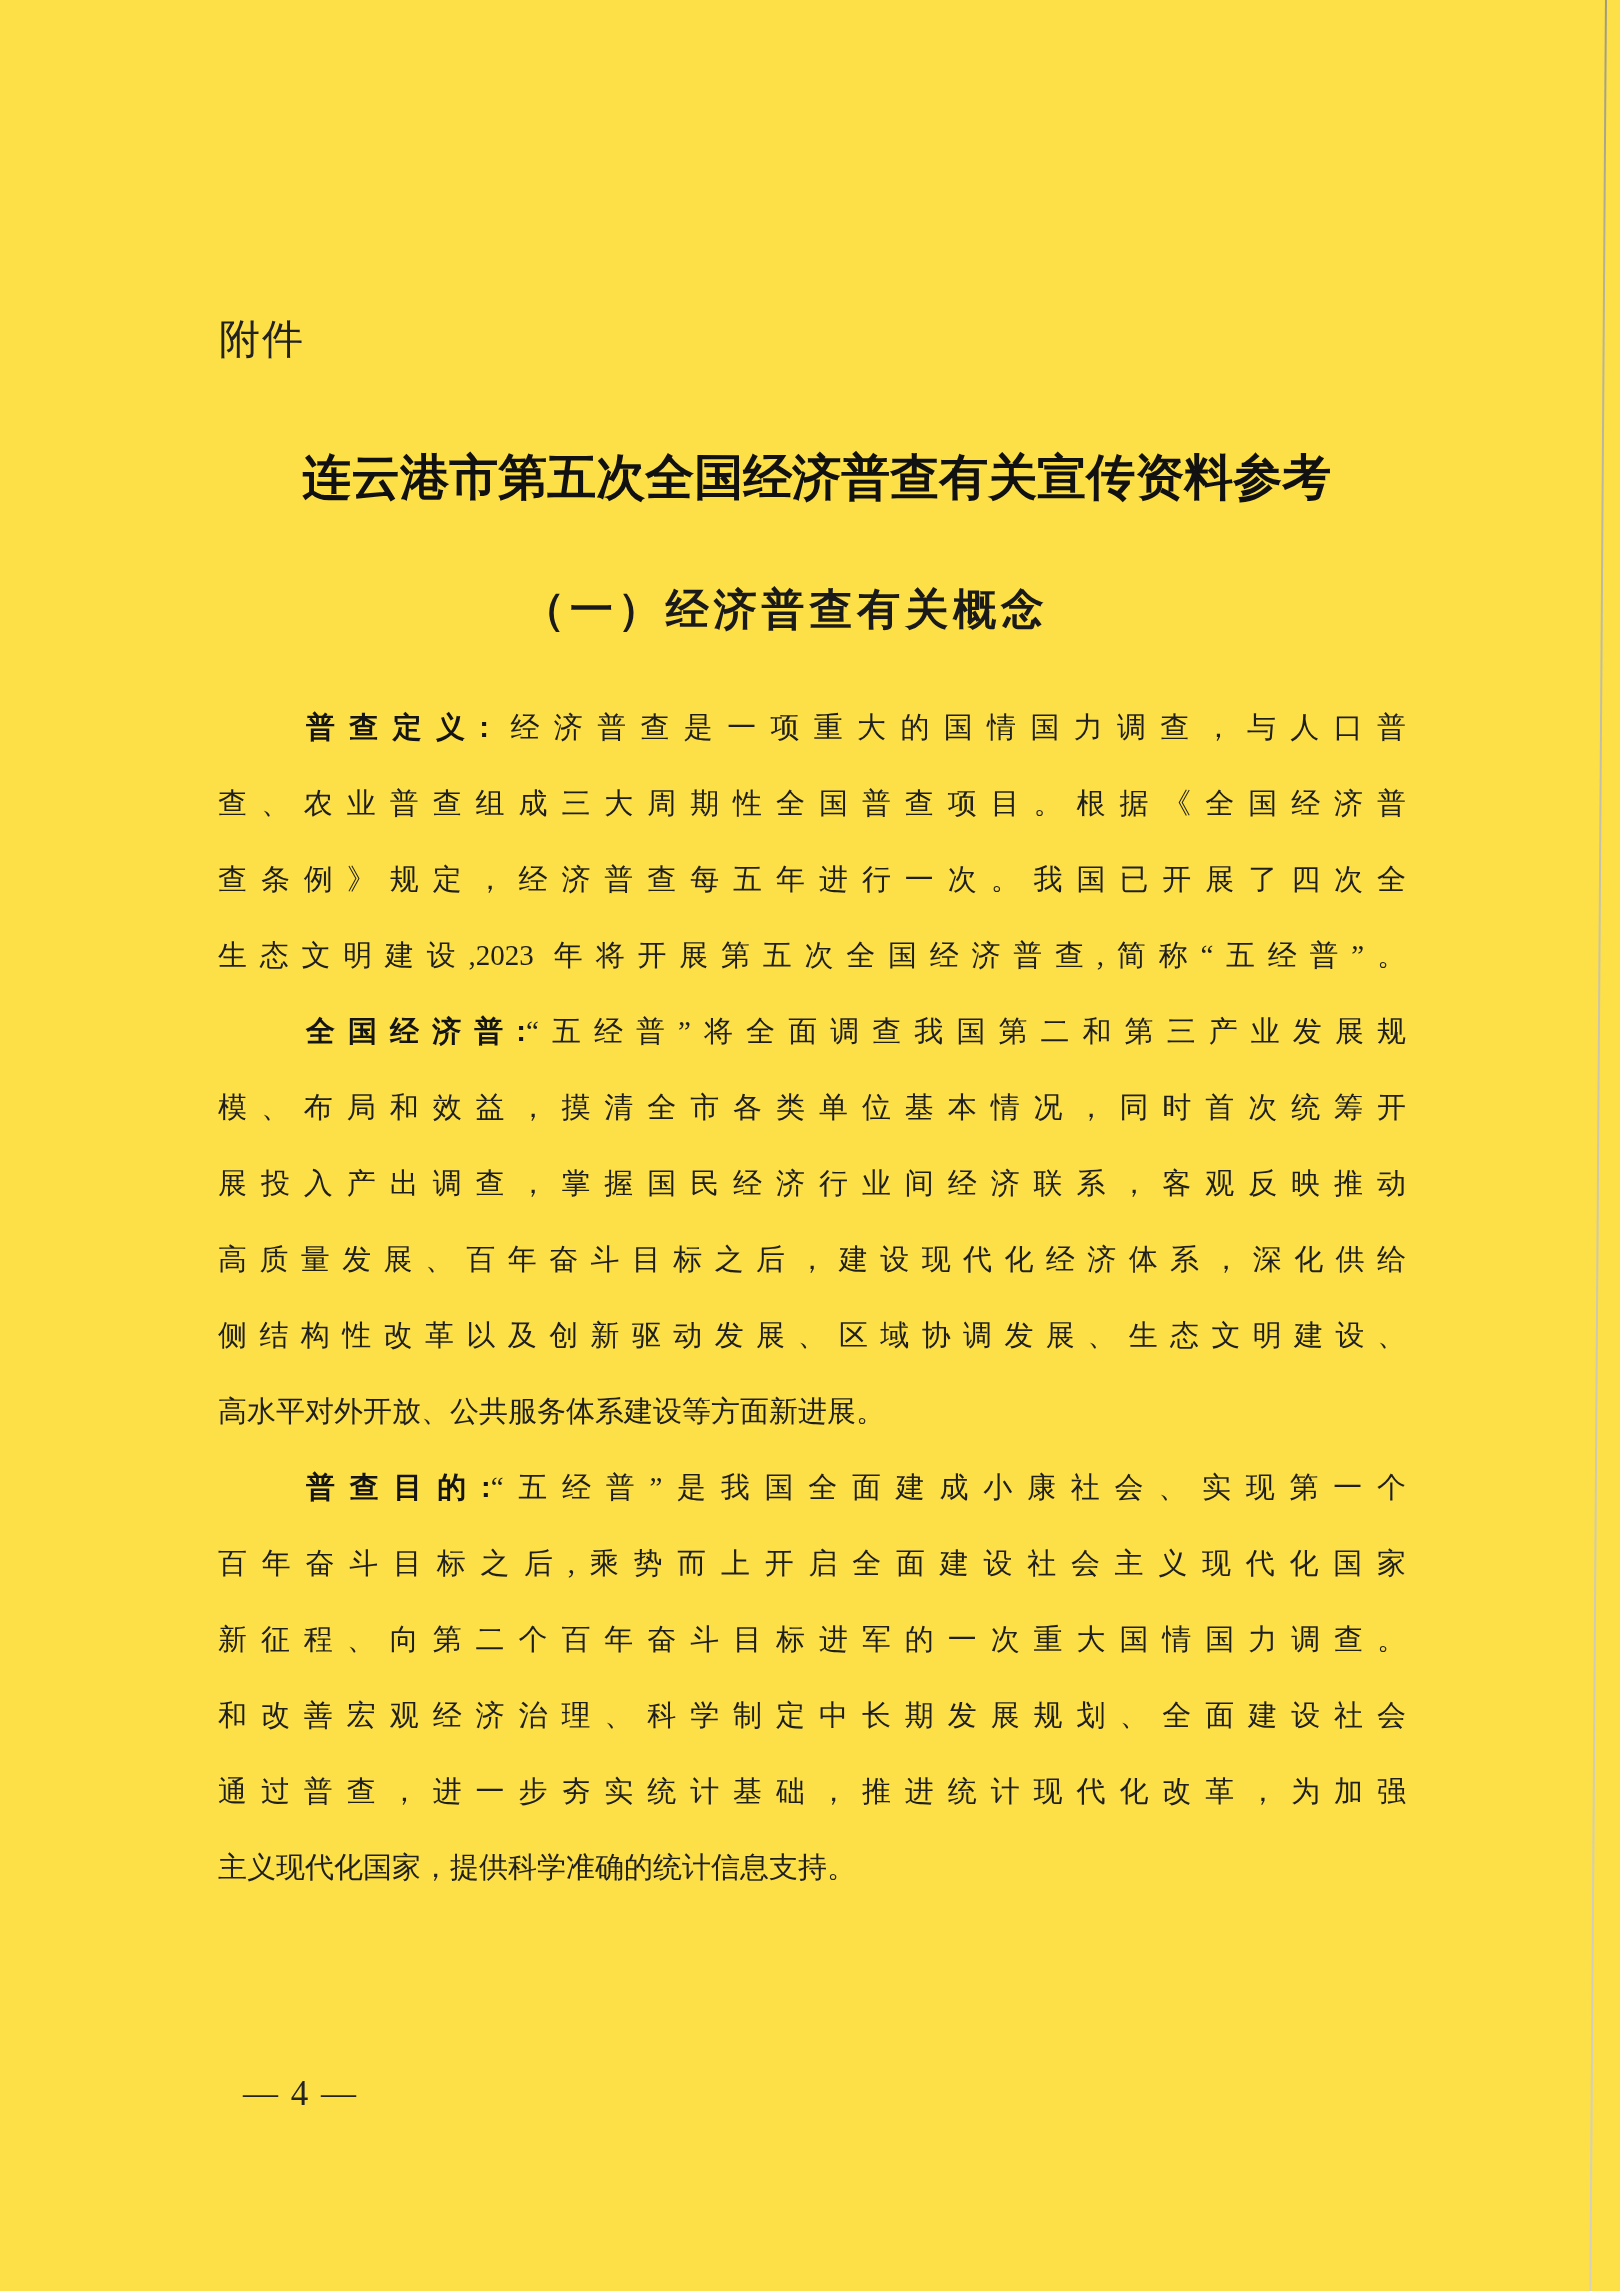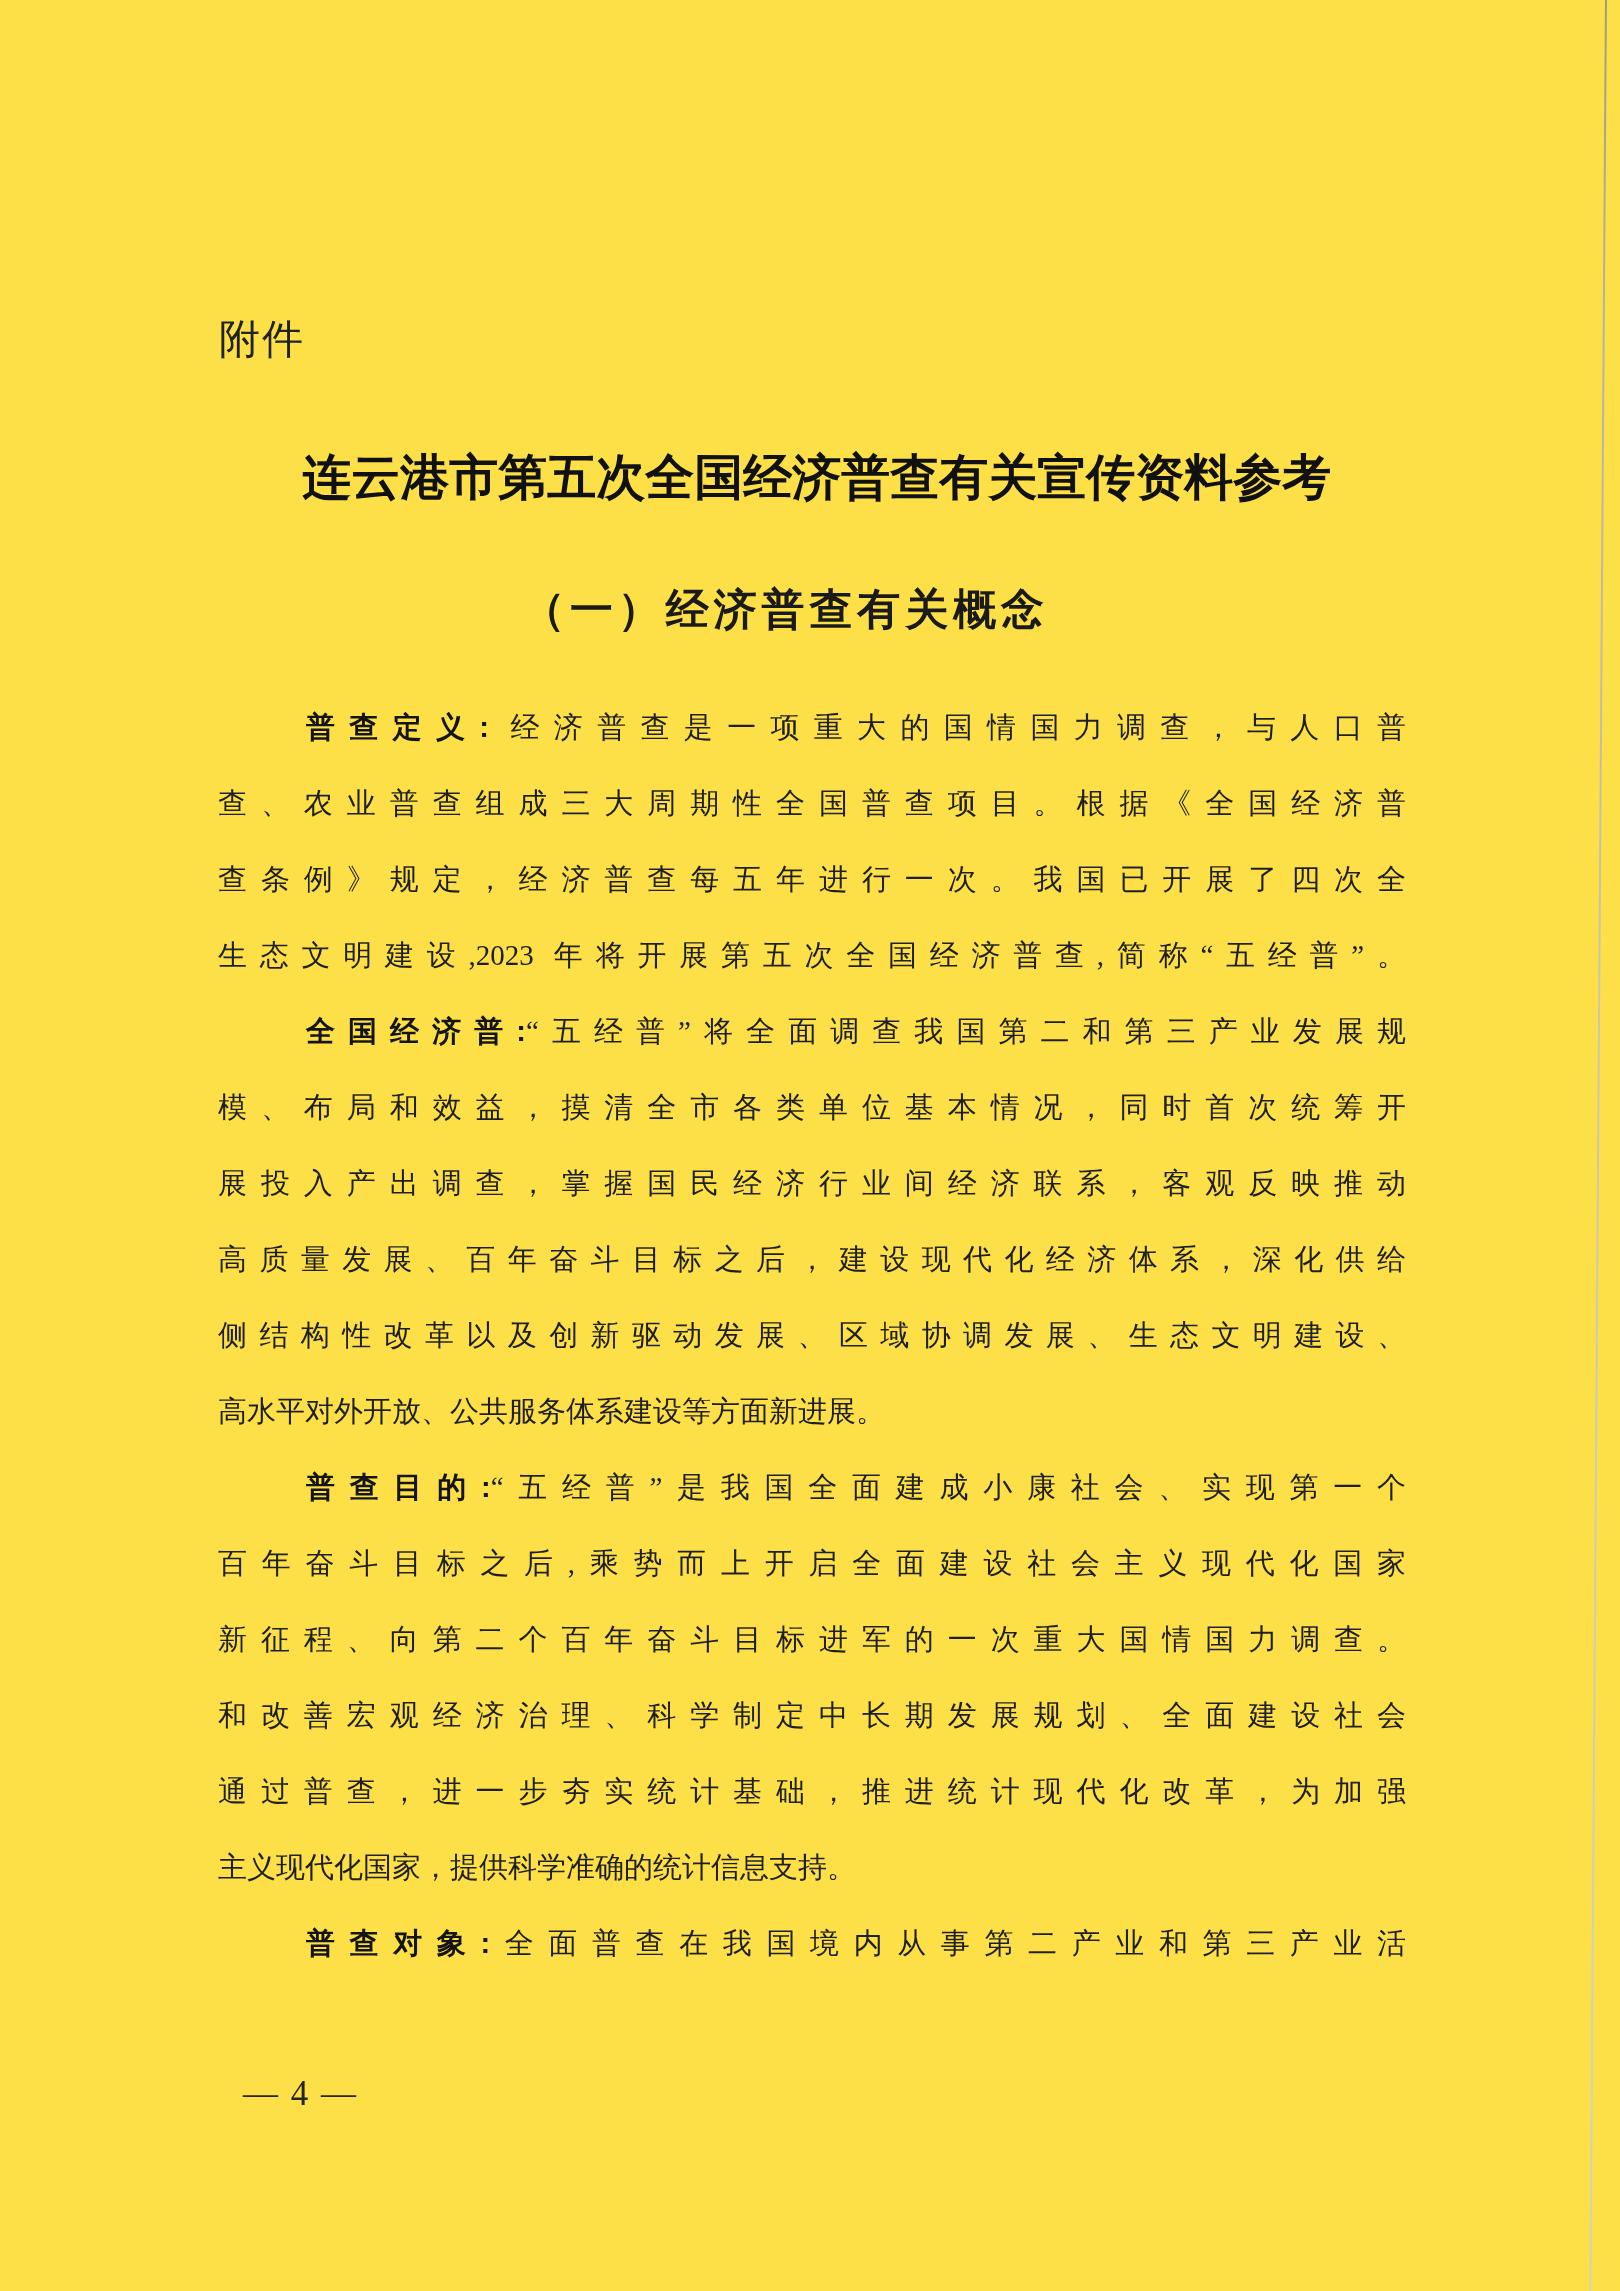--- a/index.html
+++ b/index.html
@@ -129,21 +129,20 @@
       <div class="line"><span class="lead"></span><span class="line-text">展投入产出调查，掌握国民经济行业间经济联系，客观反映推动</span></div>
       <div class="line"><span class="lead"></span><span class="line-text">高质量发展、百年奋斗目标之后，建设现代化经济体系，深化供给</span></div>
       <div class="line"><span class="lead"></span><span class="line-text">侧结构性改革以及创新驱动发展、区域协调发展、生态文明建设、</span></div>
       <div class="line short"><span class="lead"></span><span class="line-text">高水平对外开放、公共服务体系建设等方面新进展。</span></div>
       <div class="line indent"><span class="lead">普查目的:</span><span class="line-text">“五经普”是我国全面建成小康社会、实现第一个</span></div>
       <div class="line"><span class="lead"></span><span class="line-text">百年奋斗目标之后,乘势而上开启全面建设社会主义现代化国家</span></div>
       <div class="line"><span class="lead"></span><span class="line-text">新征程、向第二个百年奋斗目标进军的一次重大国情国力调查。</span></div>
       <div class="line"><span class="lead"></span><span class="line-text">和改善宏观经济治理、科学制定中长期发展规划、全面建设社会</span></div>
       <div class="line"><span class="lead"></span><span class="line-text">通过普查，进一步夯实统计基础，推进统计现代化改革，为加强</span></div>
       <div class="line short"><span class="lead"></span><span class="line-text">主义现代化国家，提供科学准确的统计信息支持。</span></div>
-      <div class="line indent"><span class="lead">普查对象:</span><span class="line-text">全面普查在我国境内从事第二产业和第三产业活</span></div>
     </div>
 
   <div class="page-number">— 4 —</div>
 
   <div class="scan-line"></div>
 
 </div>
 
 
 </body></html>

